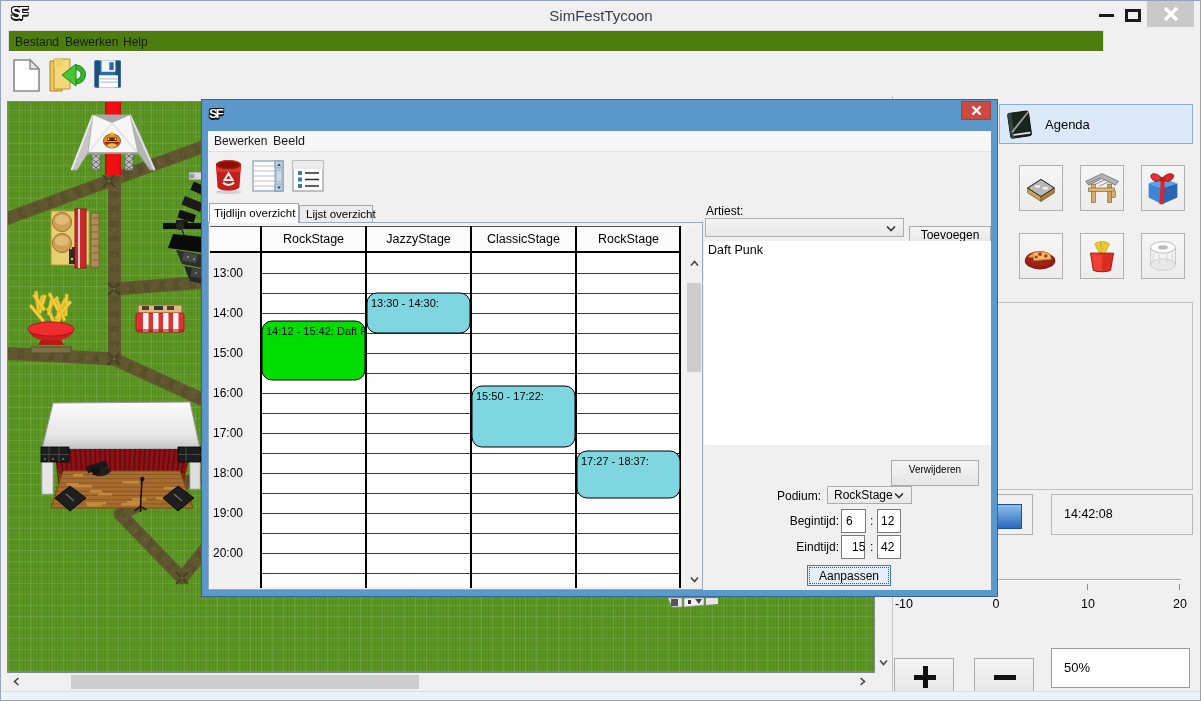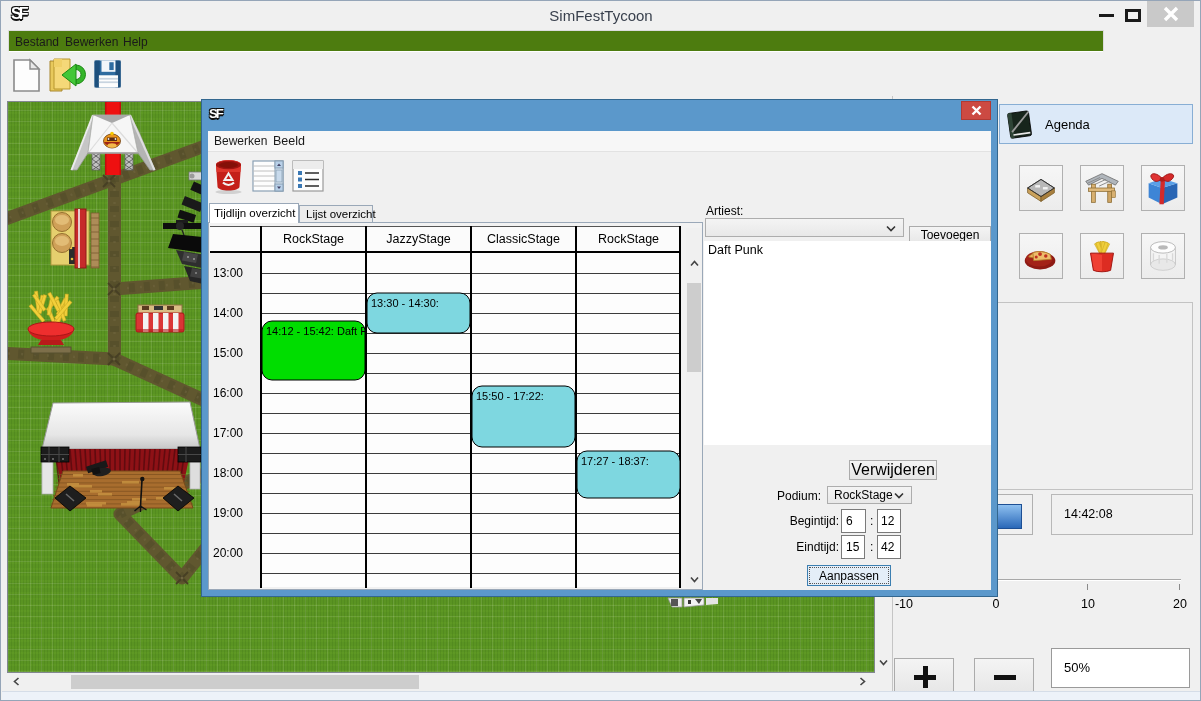--- a/index.html
+++ b/index.html
@@ -563,28 +563,28 @@
     </svg>
     <div class="abs" style="left:686px;top:282px;width:14px;height:89px;background:#cdcdcd;z-index:2;"></div>
     <div class="abs" style="left:705px;top:203px;font-size:12px;z-index:2;">Artiest:</div>
     <div class="abs" style="left:704px;top:217px;width:199px;height:19px;background:linear-gradient(#f4f4f4,#e8e8e8);border:1px solid #adadad;z-index:2;"></div>
     <svg class="abs" style="left:885px;top:224px;z-index:2;" width="10" height="7" viewBox="0 0 10 7">
       <path d="M1 1.5 L5 5.5 L9 1.5" fill="none" stroke="#333" stroke-width="1.6"></path>
     </svg>
     <div class="btn" style="left:908px;top:217px;width:82px;height:19px;font-size:12px;line-height:17px;z-index:2;">Toevoegen</div>
     <div class="abs" style="left:703px;top:240px;width:287px;height:204px;background:#fff;z-index:2;"></div>
     <div class="abs" style="left:707px;top:242px;font-size:12.5px;z-index:2;">Daft Punk</div>
-    <div class="btn" style="left:848px;top:451px;width:88px;height:20px;font-size:16px;line-height:18px;z-index:2;">Verwijderen</div>
+    <div class="btn" style="left:890px;top:451px;width:88px;height:26px;font-size:10px;line-height:18px;z-index:2;">Verwijderen</div>
     <div class="abs" style="left:760px;top:488px;width:60px;text-align:right;font-size:12px;z-index:2;">Podium:</div>
     <div class="abs" style="left:826px;top:485px;width:85px;height:18px;background:linear-gradient(#f4f4f4,#e8e8e8);border:1px solid #adadad;z-index:2;font-size:12px;line-height:16px;padding-left:6px;">RockStage</div>
     <svg class="abs" style="left:893px;top:491px;z-index:2;" width="10" height="7" viewBox="0 0 10 7">
       <path d="M1 1.5 L5 5.5 L9 1.5" fill="none" stroke="#333" stroke-width="1.6"></path>
     </svg>
     <div class="abs" style="left:770px;top:513px;width:68px;text-align:right;font-size:12px;z-index:2;">Begintijd:</div>
     <div class="abs" style="left:840px;top:508px;width:25px;height:24px;background:#fff;border:1px solid #7a7a7a;z-index:2;font-size:12px;line-height:22px;padding-left:4px;">6</div>
     <div class="abs" style="left:869px;top:513px;font-size:12px;z-index:2;">:</div>
     <div class="abs" style="left:876px;top:508px;width:24px;height:24px;background:#fff;border:1px solid #7a7a7a;z-index:2;font-size:12px;line-height:22px;padding-left:3px;">12</div>
     <div class="abs" style="left:770px;top:539px;width:68px;text-align:right;font-size:12px;z-index:2;">Eindtijd:</div>
-    <div class="abs" style="left:840px;top:534px;width:24px;height:24px;background:#fff;border:1px solid #7a7a7a;z-index:2;font-size:12px;line-height:22px;padding-left:4px;">15</div>
+    <div class="abs" style="left:840px;top:534px;width:24px;height:24px;background:#fff;border:1px solid #7a7a7a;z-index:2;font-size:12px;line-height:22px;padding-left:10px;">15</div>
     <div class="abs" style="left:869px;top:539px;font-size:12px;z-index:2;">:</div>
     <div class="abs" style="left:876px;top:534px;width:24px;height:24px;background:#fff;border:1px solid #7a7a7a;z-index:2;font-size:12px;line-height:22px;padding-left:3px;">42</div>
     <div class="abs" style="left:806px;top:564px;width:84px;height:21px;background:#e4eef8;border:1px solid #3c7fb1;z-index:2;"></div>
     <div class="abs" style="left:808px;top:566px;width:80px;height:17px;border:1px dotted #555;z-index:2;font-size:12px;text-align:center;line-height:16px;">Aanpassen</div>
   </div>
 </body></html>

